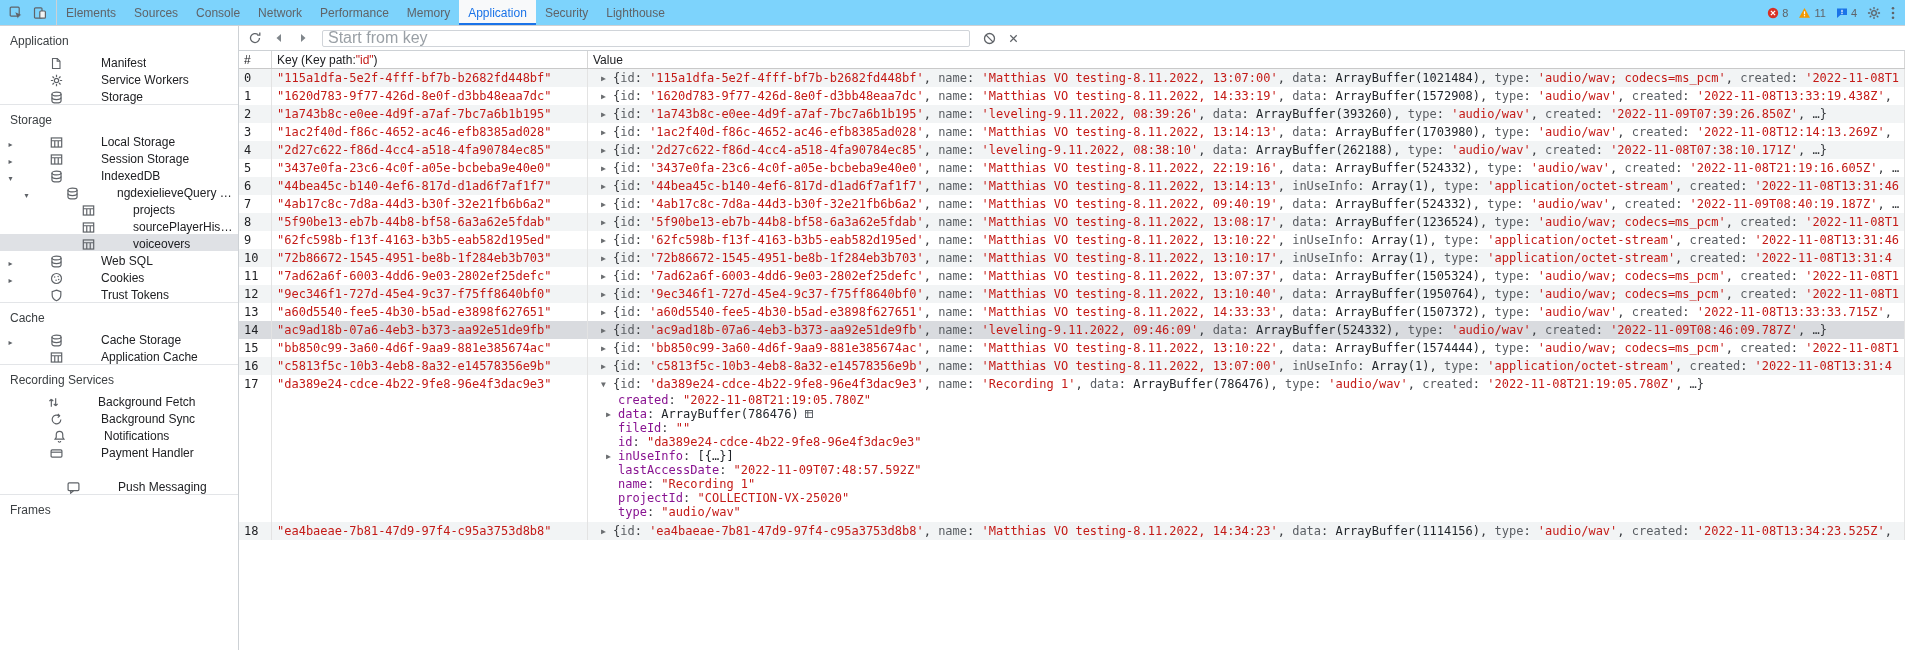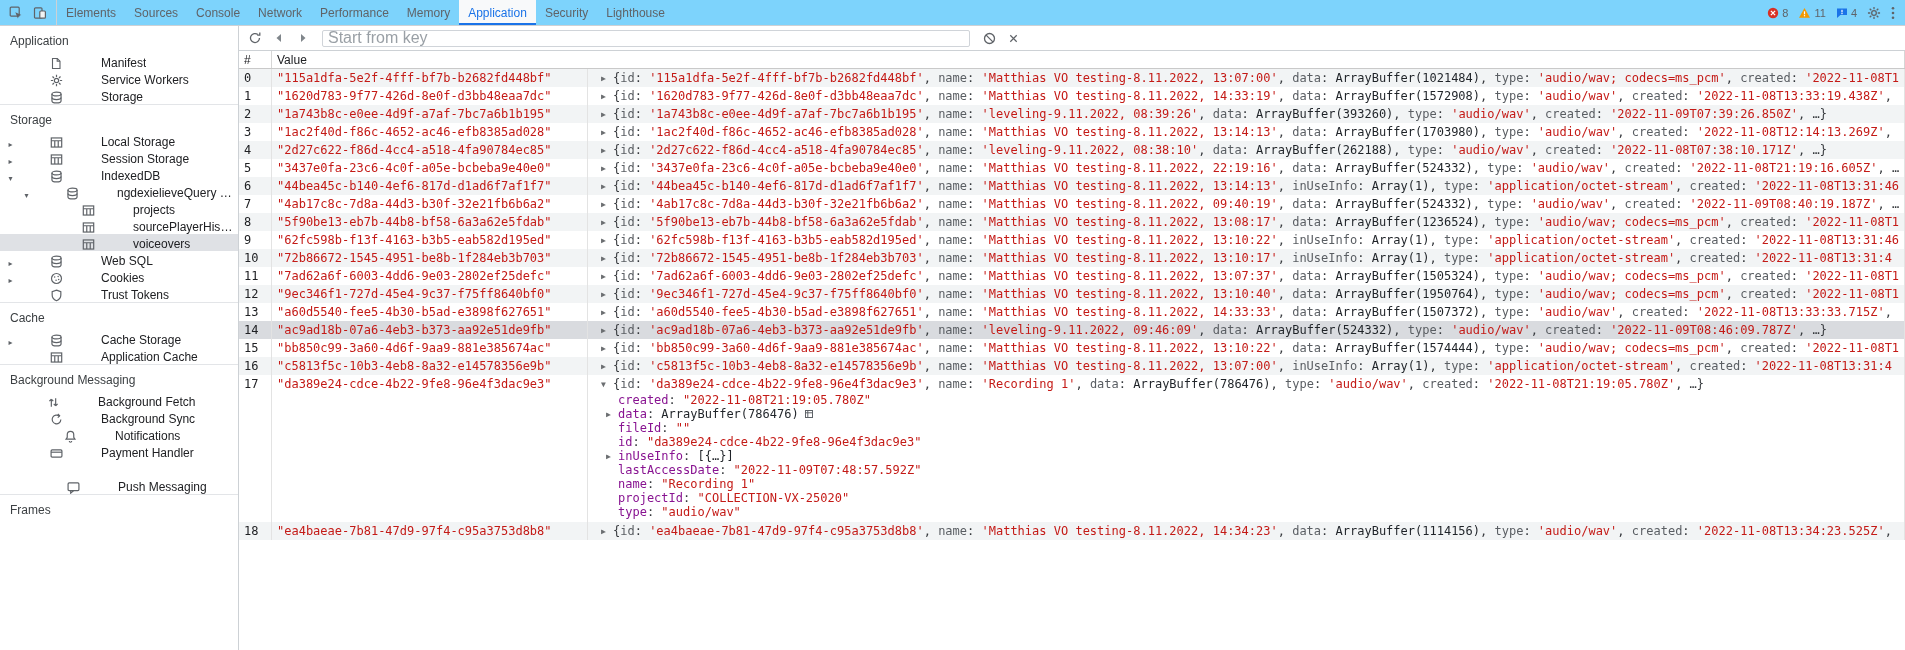--- a/index.html
+++ b/index.html
@@ -305,41 +305,41 @@
             <span class="icn sb-icn">
               <svg width="13" height="13" viewBox="0 0 12 12">
                 <rect x="1.2" y="1.8" width="9.6" height="8.4" fill="none" stroke="#5f6368" stroke-width="1.1"></rect>
                 <path d="M1.2 4.4h9.6M4.4 4.4v5.8M7.6 4.4v5.8" fill="none" stroke="#5f6368" stroke-width="1.1"></path>
               </svg>
             </span>
             <span class="sb-label">Application Cache</span>
           </div>
         </div>
         <div class="sb-section">
-          <div class="sb-title">Background Messaging</div>
+          <div class="sb-title">Recording Services</div>
           <div class="sb-item" style="padding-left: 2px;">
             <span class="sb-exp"></span>
             <span class="icn sb-icn">
               <svg width="13" height="13" viewBox="0 0 12 12">
                 <path d="M4 10V3M4 3L2.2 4.8M4 3l1.8 1.8M8 2v7M8 9L6.2 7.2M8 9l1.8-1.8" fill="none" stroke="#5f6368" stroke-width="1.1"></path>
               </svg>
             </span>
             <span class="sb-label">Background Fetch</span>
           </div>
           <div class="sb-item" style="padding-left: 5px;">
             <span class="sb-exp"></span>
             <span class="icn sb-icn">
               <svg width="13" height="13" viewBox="0 0 12 12">
                 <path d="M10 6a4 4 0 1 1-1.2-2.9" fill="none" stroke="#5f6368" stroke-width="1.1"></path>
                 <path d="M7.2.9l1.7 1.7-1.7 1.7" fill="none" stroke="#5f6368" stroke-width="1.1"></path>
               </svg>
             </span>
             <span class="sb-label">Background Sync</span>
           </div>
-          <div class="sb-item" style="padding-left: 19px;">
+          <div class="sb-item" style="padding-left: 8px;">
             <span class="sb-exp"></span>
             <span class="icn sb-icn">
               <svg width="13" height="13" viewBox="0 0 12 12">
                 <path d="M6 1.3c1.8 0 3 1.3 3 3v2.5l1.1 1.7H1.9L3 6.8V4.3c0-1.7 1.2-3 3-3z" fill="none" stroke="#5f6368" stroke-width="1.1"></path>
                 <path d="M4.9 10.2a1.1 1.1 0 0 0 2.2 0" fill="none" stroke="#5f6368" stroke-width="1.1"></path>
               </svg>
             </span>
             <span class="sb-label">Notifications</span>
           </div>
           <div class="sb-item" style="padding-left: 5px;">
@@ -422,20 +422,25 @@
               </span>
             </button>
           </span>
       </div>
 
       <div class="grid">
         <div class="grid-header">
           <div class="gh-cell col-num">
               <span>#</span>
             </div>
+          <div class="gh-cell col-key">
+            <span>Key (Key path: </span>
+              <span class="red">"id"</span>
+              <span>)</span>
+          </div>
           <div class="gh-cell col-value">
               <span>Value</span>
             </div>
         </div>
         <div class="grid-body" id="gridBody">
             <div class="grid-row stripe">
               <div class="cell col-num">0</div>
               <div class="cell col-key"><span class="pv-string">"115a1dfa-5e2f-4fff-bf7b-b2682fd448bf"</span></div>
               <div class="cell col-value"><div class="v-line"><span class="v-exp">▶</span><span class="pv-punct">{</span><span class="pv-name">id</span><span class="pv-punct">: </span><span class="pv-string">'115a1dfa-5e2f-4fff-bf7b-b2682fd448bf'</span><span class="pv-punct">, </span><span class="pv-name">name</span><span class="pv-punct">: </span><span class="pv-string">'Matthias VO testing-8.11.2022, 13:07:00'</span><span class="pv-punct">, </span><span class="pv-name">data</span><span class="pv-punct">: </span><span class="pv-plain">ArrayBuffer(1021484)</span><span class="pv-punct">, </span><span class="pv-name">type</span><span class="pv-punct">: </span><span class="pv-string">'audio/wav; codecs=ms_pcm'</span><span class="pv-punct">, </span><span class="pv-name">created</span><span class="pv-punct">: </span><span class="pv-string">'2022-11-08T1</span></div></div>
             </div>

